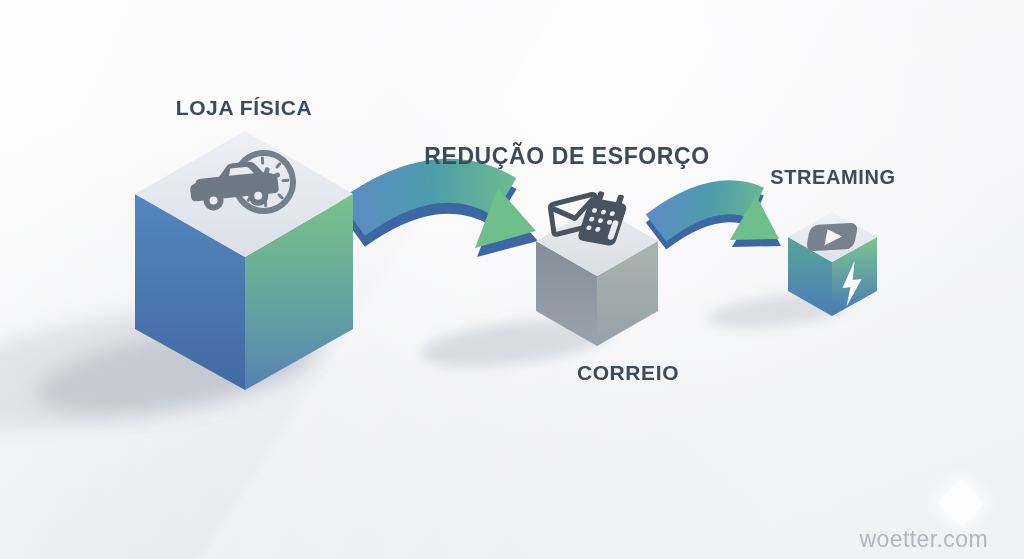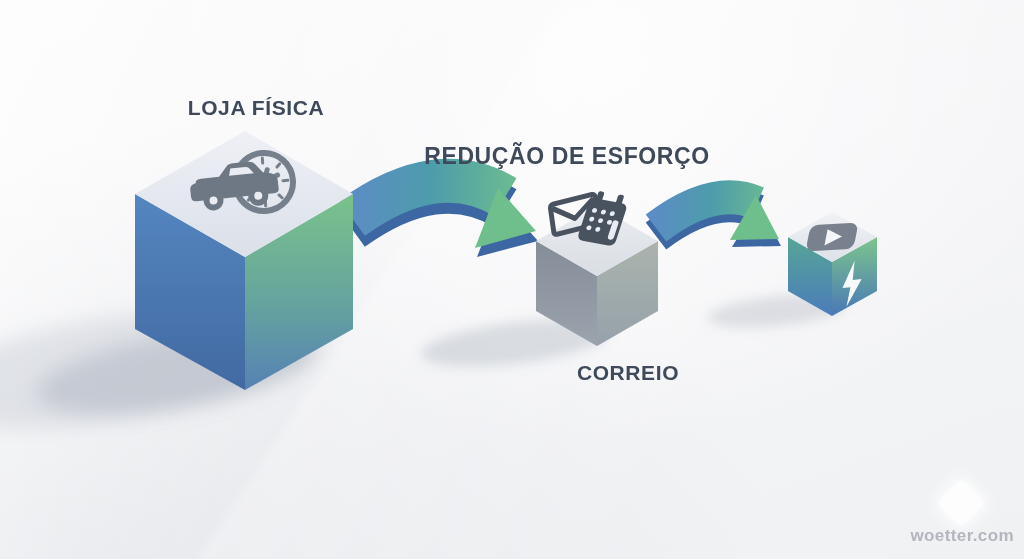--- a/index.html
+++ b/index.html
@@ -19,28 +19,28 @@
   .diag-sheen{
     position:absolute;left:0;top:0;width:1024px;height:559px;pointer-events:none;
     background:linear-gradient(123deg, rgba(255,255,255,0) 40%, rgba(255,255,255,0.5) 41%, rgba(255,255,255,0) 72%);
     opacity:.55;
   }
   svg.scene{position:absolute;left:0;top:0;}
   .lbl{
     position:absolute;color:#3e4a5a;font-weight:bold;white-space:nowrap;
     letter-spacing:0.6px;transform:translateX(-50%);
   }
-  .lbl-step1{left:244px;top:96px;font-size:21px;margin-left:12px;}
+  .lbl-step1{left:244px;top:96px;font-size:21px;}
   .lbl-caption{left:567px;top:143px;font-size:23px;text-align:right;}
   .lbl-streaming{left:833px;top:166px;font-size:20px;}
   .lbl-correio{left:628px;top:361px;font-size:21px;}
   .lbl-tagline{left:513px;top:448px;font-size:23px;color:#414d5e;}
   .watermark{
-    position:absolute;right:10px;top:526px;font-size:17px;color:#b3b7bd;
-    font-weight:bold;letter-spacing:0.4px;
+    position:absolute;right:36px;top:526px;font-size:23px;color:#b3b7bd;
+    font-weight:normal;letter-spacing:0.4px;
   }
   .sparkle{
     position:absolute;left:944px;top:486px;width:34px;height:34px;background:#ffffff;
     transform:rotate(45deg);border-radius:5px;box-shadow:0 0 14px 4px rgba(255,255,255,0.95);
     opacity:.92;pointer-events:none;
   }
 </style>
 </head>
 <body>
 
@@ -197,17 +197,18 @@
       </g>
 
       <g transform="rotate(-6 852 283)">
         <polygon points="857,261 842,287 850,287 844,306 862,280 853,280" fill="#f7f9fb"></polygon>
       </g>
     </g>
   </svg>
 
   <div class="lbl lbl-step1">LOJA FÍSICA</div>
   <div class="lbl lbl-caption">REDUÇÃO DE ESFORÇO</div>
+  <div class="lbl lbl-streaming">STREAMING</div>
   <div class="lbl lbl-correio">CORREIO</div>
 
   <div class="sparkle"></div>
   <div class="watermark">woetter.com</div>
 </div>
 
 </body></html>

